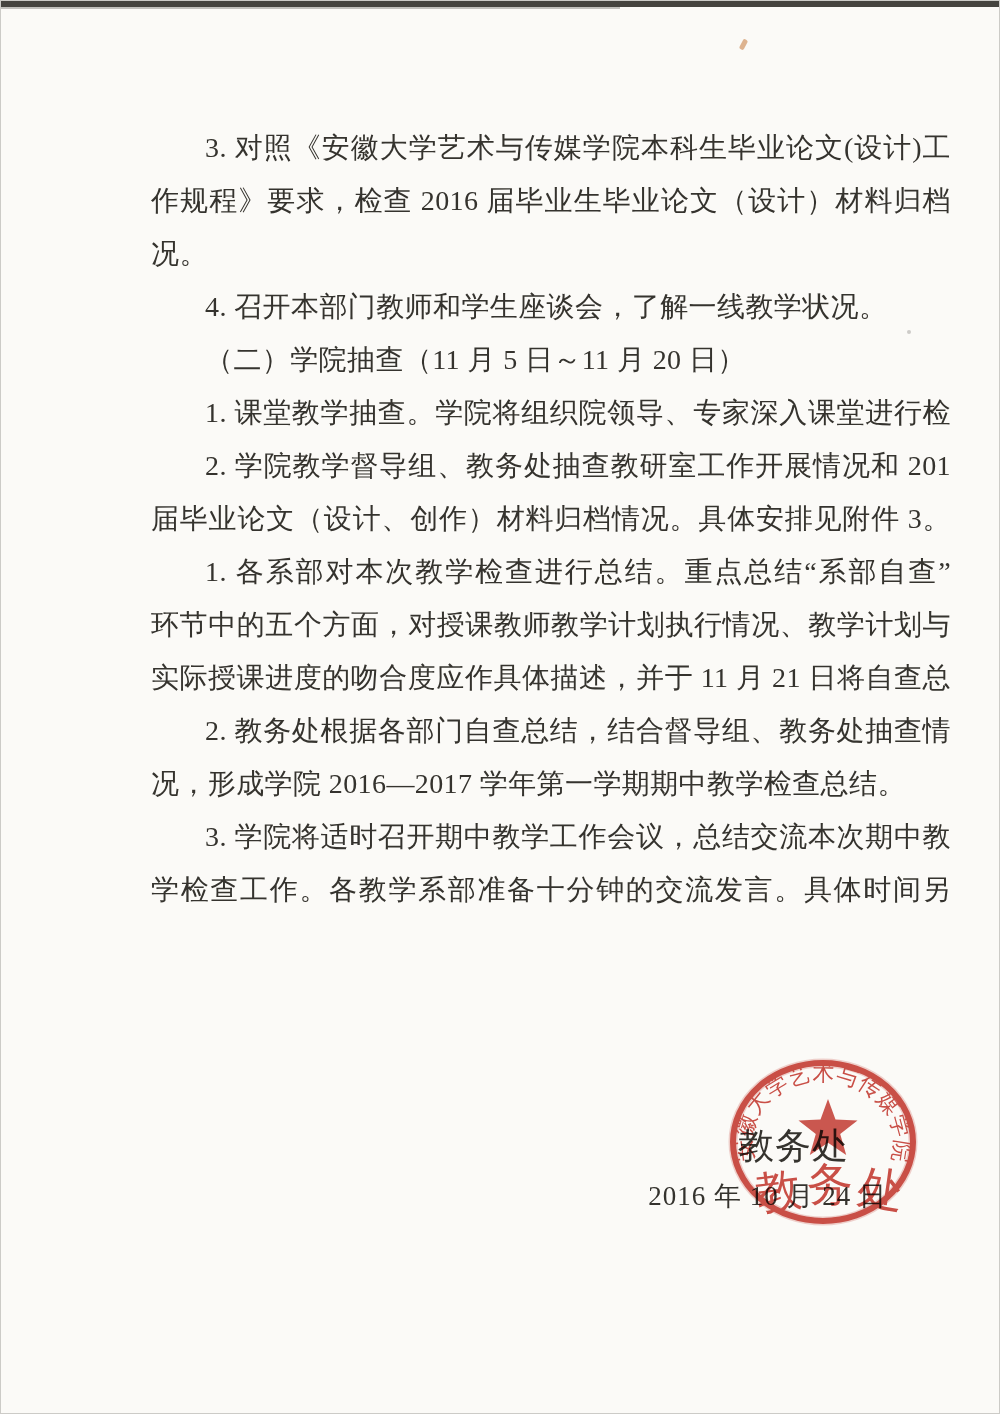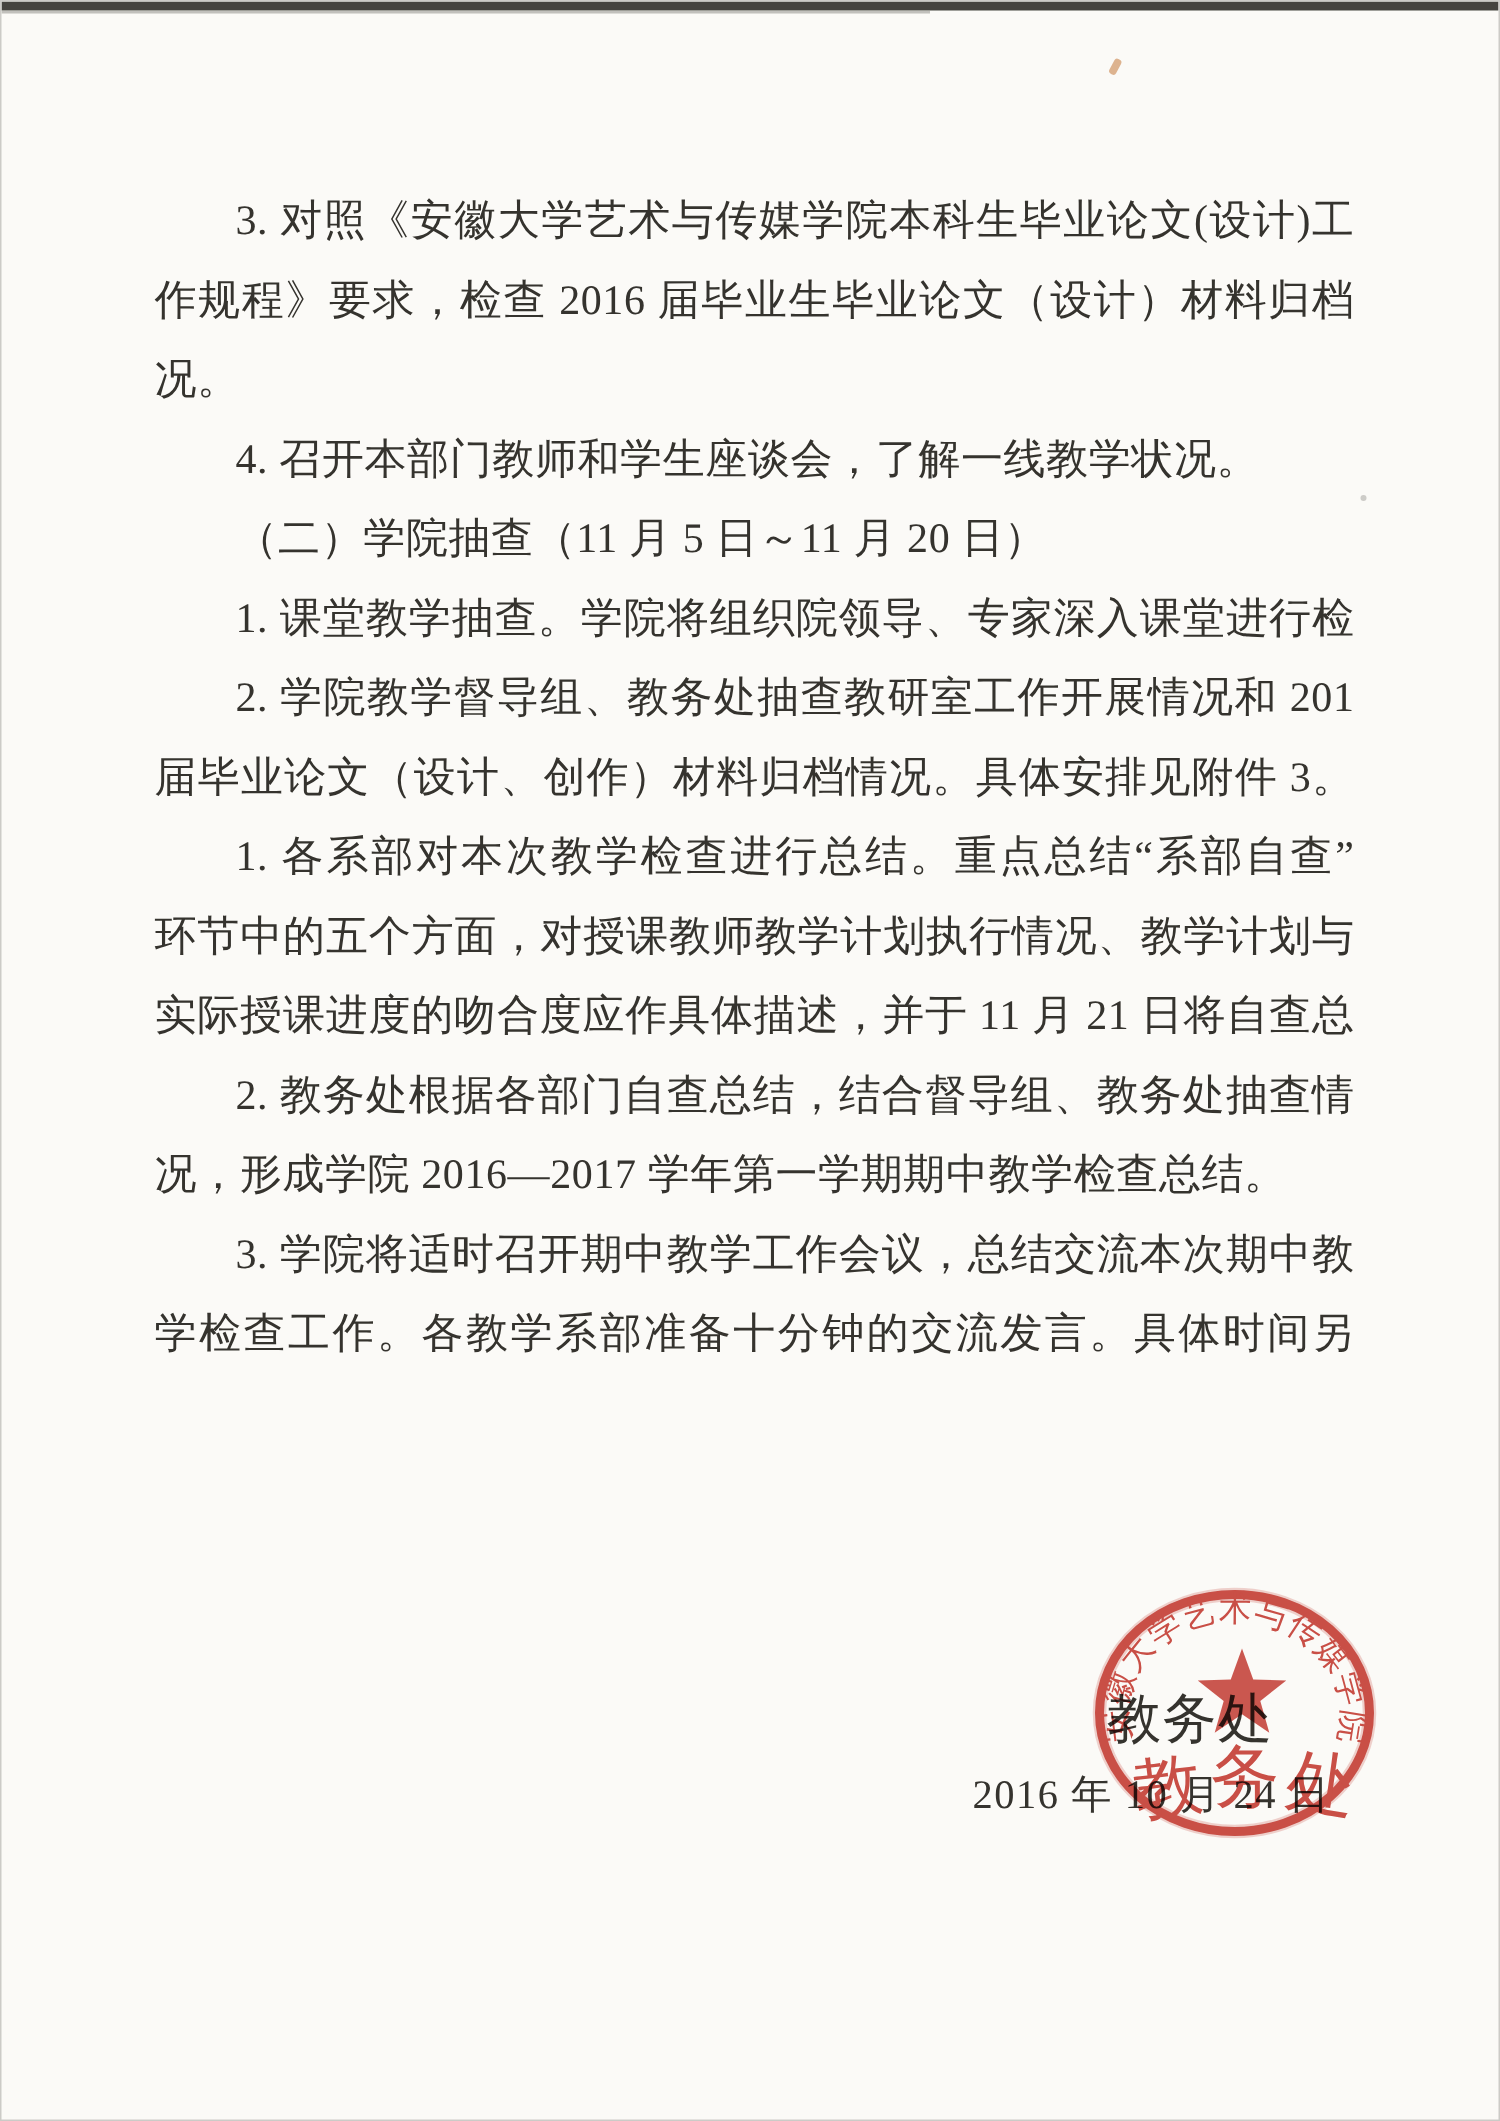--- a/index.html
+++ b/index.html
@@ -29,20 +29,21 @@
     background:rgba(120,118,112,.35);border-radius:50%;
   }
   .text-block{
     position:absolute;left:102px;top:120px;width:800px;
   }
   .line{
     width:800px;height:53px;line-height:53px;
     font-size:28px;color:#35332e;letter-spacing:.4px;
     white-space:nowrap;overflow:visible;
     box-sizing:border-box;
+    margin-left:48px;
   }
   .line.fill{
     white-space:normal;overflow:hidden;height:53px;
     text-align:justify;text-align-last:justify;
     word-break:break-all;
   }
   .line.ind{padding-left:54px;}
   .sig-line{
     position:absolute;top:1128px;right:150px;
     font-size:36px;line-height:34px;color:#35332e;letter-spacing:1px;

